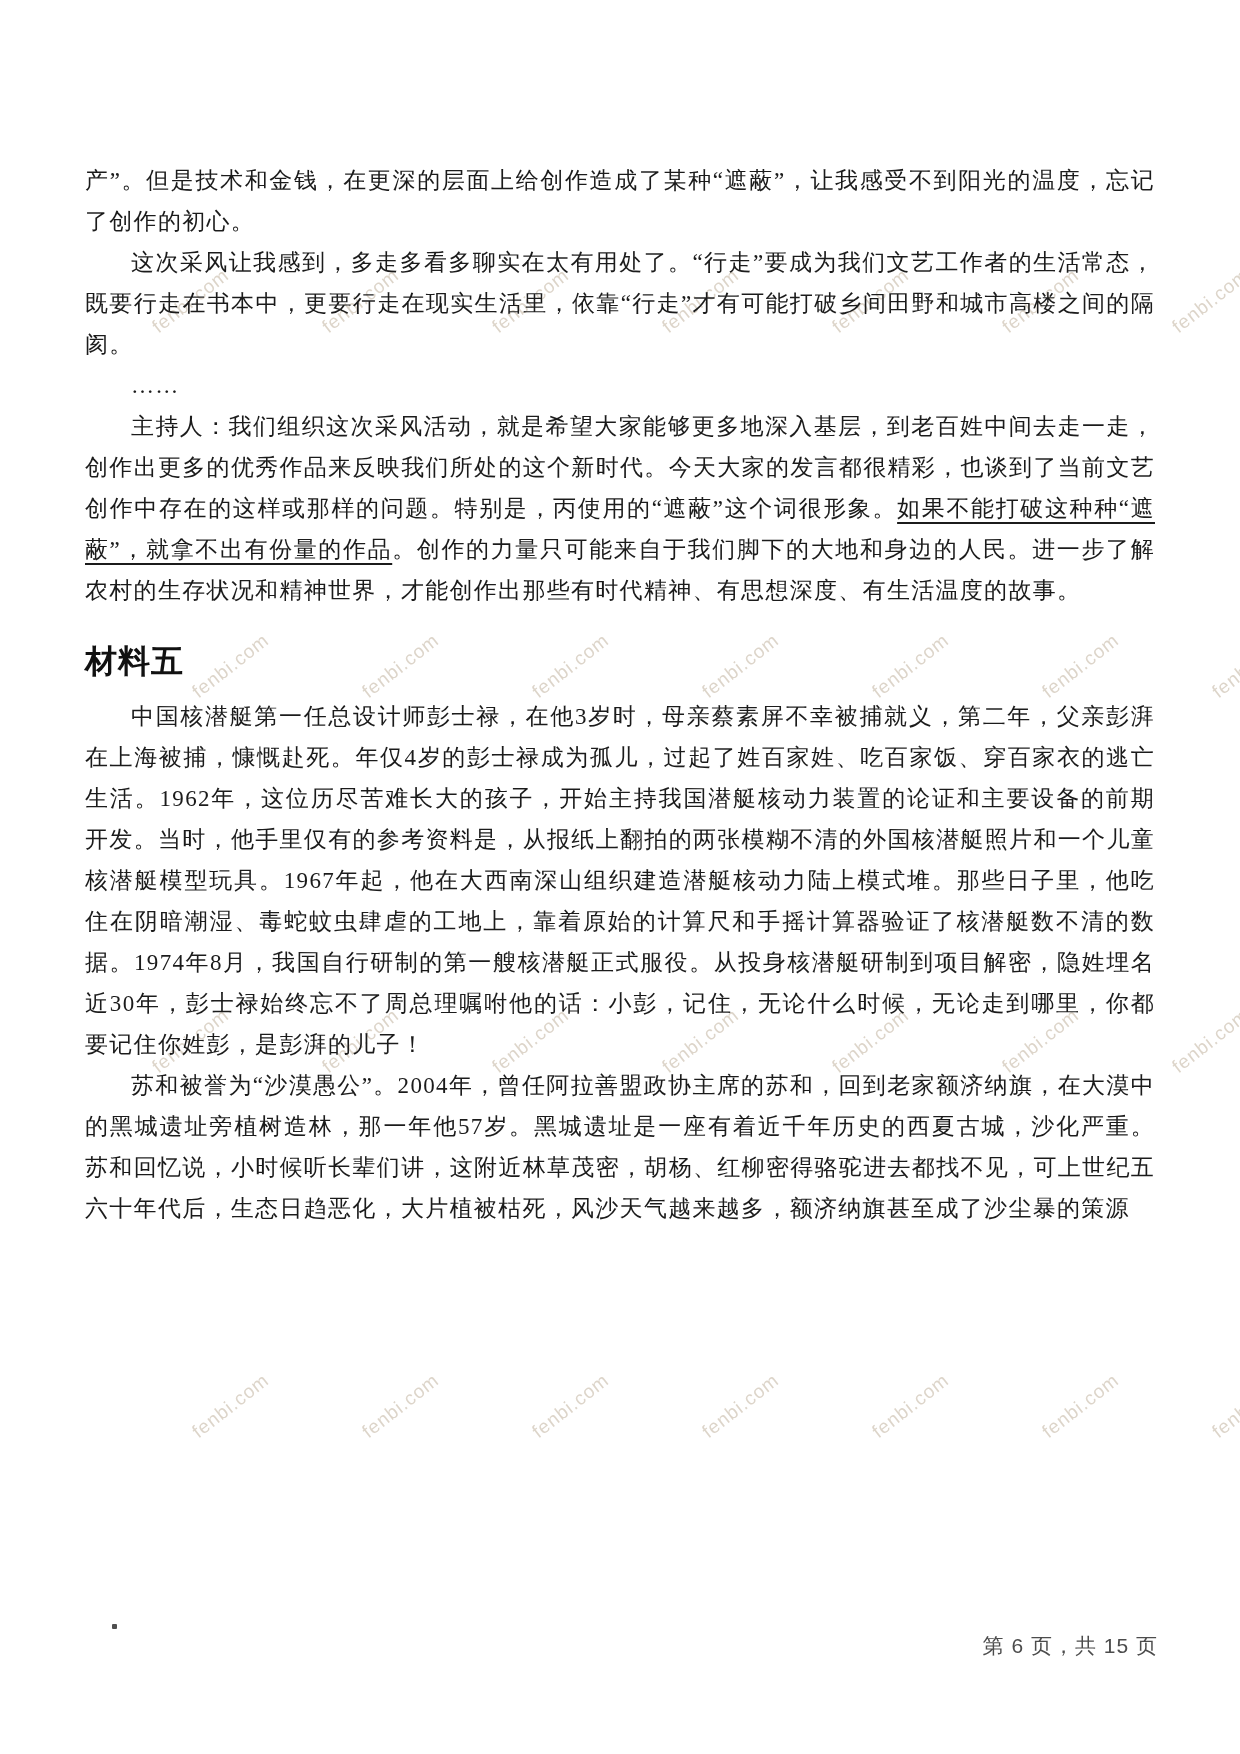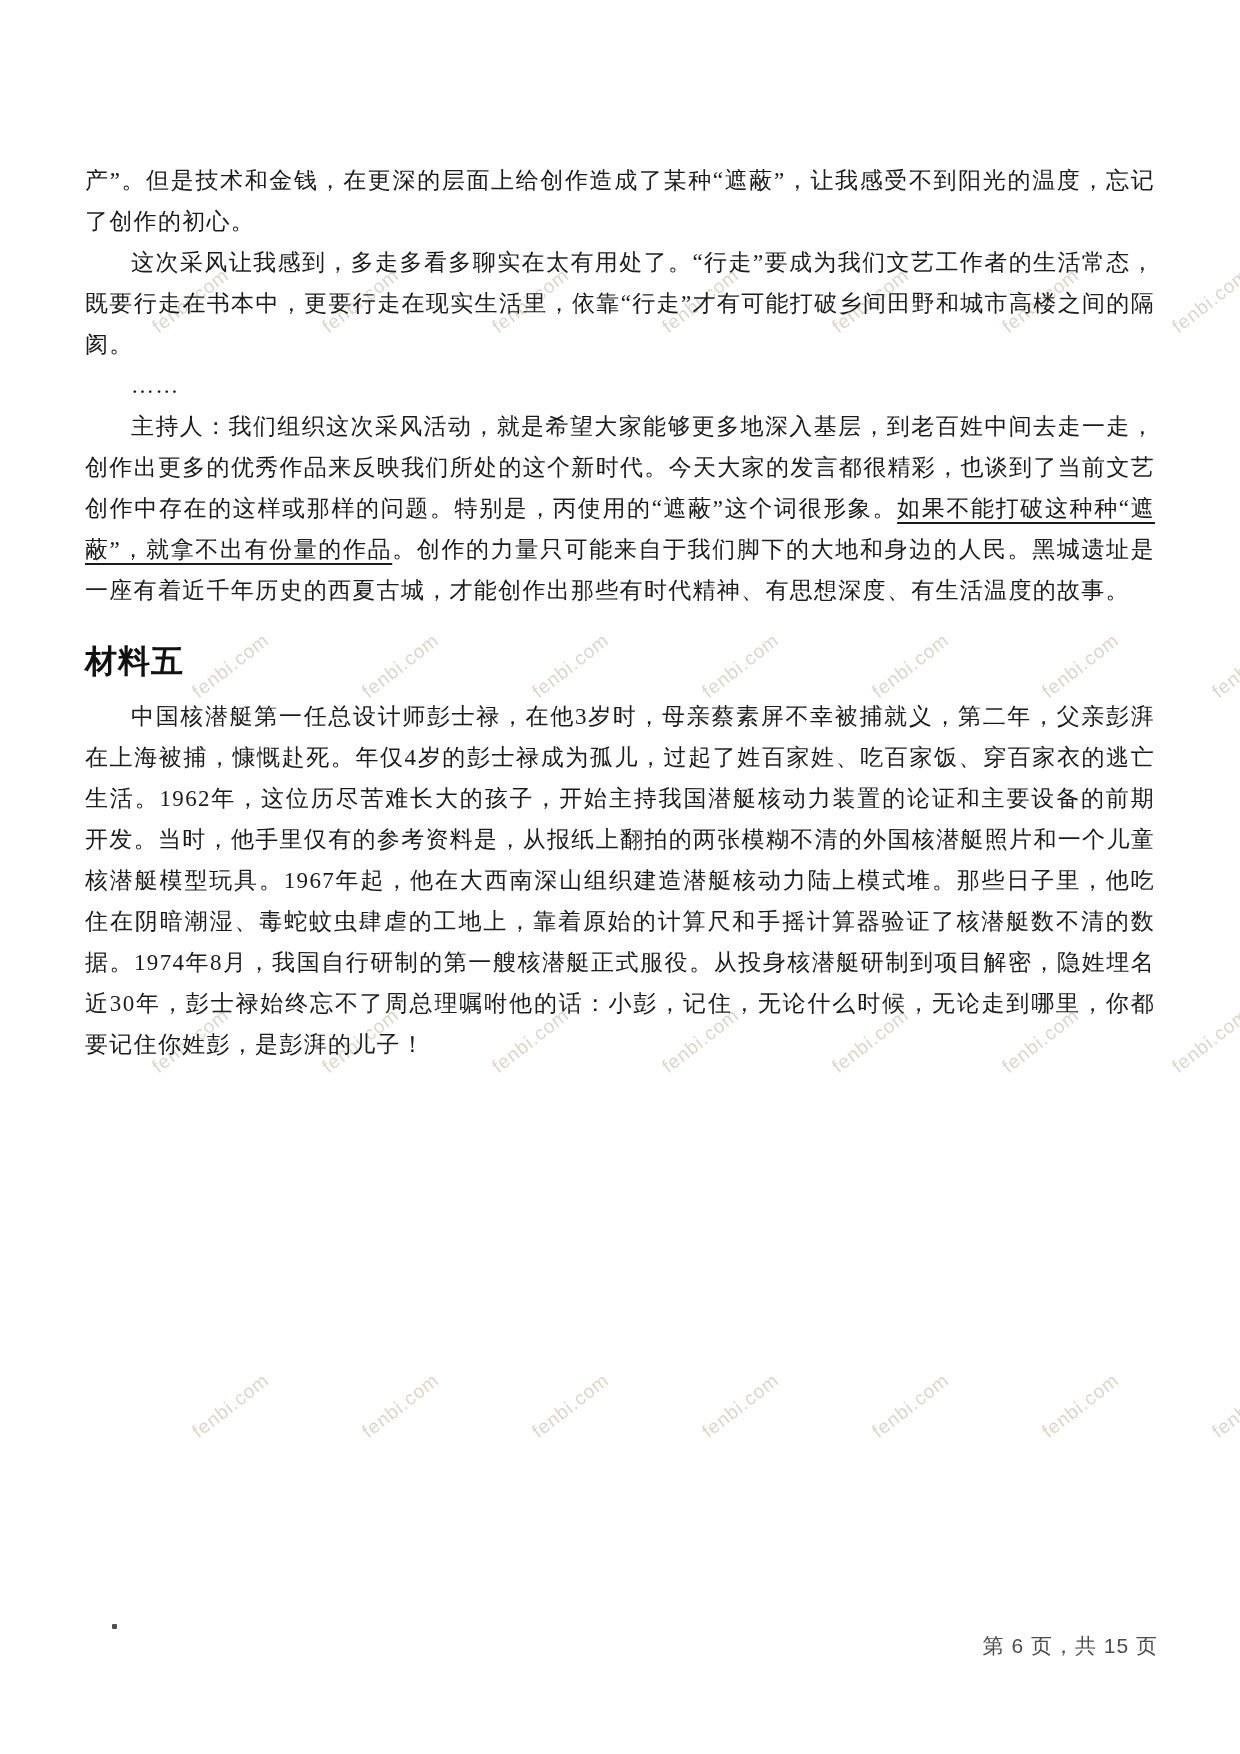--- a/index.html
+++ b/index.html
@@ -129,27 +129,28 @@
     </div>
 
   <main class="content">
     <p class="body-para no-indent">产”。但是技术和金钱，在更深的层面上给创作造成了某种“遮蔽”，让我感受不到阳光的温度，忘记了创作的初心。</p>
 
 
     <p class="body-para">这次采风让我感到，多走多看多聊实在太有用处了。“行走”要成为我们文艺工作者的生活常态，既要行走在书本中，更要行走在现实生活里，依靠“行走”才有可能打破乡间田野和城市高楼之间的隔阂。</p>
 
     <p class="body-para">……</p>
 
-    <p class="body-para"><span>主持人：我们组织这次采风活动，就是希望大家能够更多地深入基层，到老百姓中间去走一走，创作出更多的优秀作品来反映我们所处的这个新时代。今天大家的发言都很精彩，也谈到了当前文艺创作中存在的这样或那样的问题。特别是，丙使用的“遮蔽”这个词很形象。</span><span class="underlined">如果不能打破这种种“遮蔽”，就拿不出有份量的作品</span><span>。创作的力量只可能来自于我们脚下的大地和身边的人民。黑城遗址是一座有着近千年历史的西夏古城，才能创作出那些有时代精神、有思想深度、有生活温度的故事。</span></p>
+    <p class="body-para"><span>主持人：我们组织这次采风活动，就是希望大家能够更多地深入基层，到老百姓中间去走一走，创作出更多的优秀作品来反映我们所处的这个新时代。今天大家的发言都很精彩，也谈到了当前文艺创作中存在的这样或那样的问题。特别是，丙使用的“遮蔽”这个词很形象。</span><span class="underlined">如果不能打破这种种“遮蔽”，就拿不出有份量的作品</span><span>。创作的力量只可能来自于我们脚下的大地和身边的人民。进一步了解农村的生存状况和精神世界，才能创作出那些有时代精神、有思想深度、有生活温度的故事。</span></p>
 
     <h2 class="section-heading">材料五</h2>
 
 
     <p class="body-para">中国核潜艇第一任总设计师彭士禄，在他3岁时，母亲蔡素屏不幸被捕就义，第二年，父亲彭湃在上海被捕，慷慨赴死。年仅4岁的彭士禄成为孤儿，过起了姓百家姓、吃百家饭、穿百家衣的逃亡生活。1962年，这位历尽苦难长大的孩子，开始主持我国潜艇核动力装置的论证和主要设备的前期开发。当时，他手里仅有的参考资料是，从报纸上翻拍的两张模糊不清的外国核潜艇照片和一个儿童核潜艇模型玩具。1967年起，他在大西南深山组织建造潜艇核动力陆上模式堆。那些日子里，他吃住在阴暗潮湿、毒蛇蚊虫肆虐的工地上，靠着原始的计算尺和手摇计算器验证了核潜艇数不清的数据。1974年8月，我国自行研制的第一艘核潜艇正式服役。从投身核潜艇研制到项目解密，隐姓埋名近30年，彭士禄始终忘不了周总理嘱咐他的话：小彭，记住，无论什么时候，无论走到哪里，你都要记住你姓彭，是彭湃的儿子！</p>
 
+    <p class="body-para">苏和被誉为“沙漠愚公”。2004年，曾任阿拉善盟政协主席的苏和，回到老家额济纳旗，在大漠中的黑城遗址旁植树造林，那一年他57岁。黑城遗址是一座有着近千年历史的西夏古城，沙化严重。苏和回忆说，小时候听长辈们讲，这附近林草茂密，胡杨、红柳密得骆驼进去都找不见，可上世纪五六十年代后，生态日趋恶化，大片植被枯死，风沙天气越来越多，额济纳旗甚至成了沙尘暴的策源</p>
   </main>
 
   <footer class="page-footer">
     <span class="footer-dot"></span>
     <span class="footer-page">第 6 页，共 15 页</span>
   </footer>
 
 </div>
 
 </body></html>

